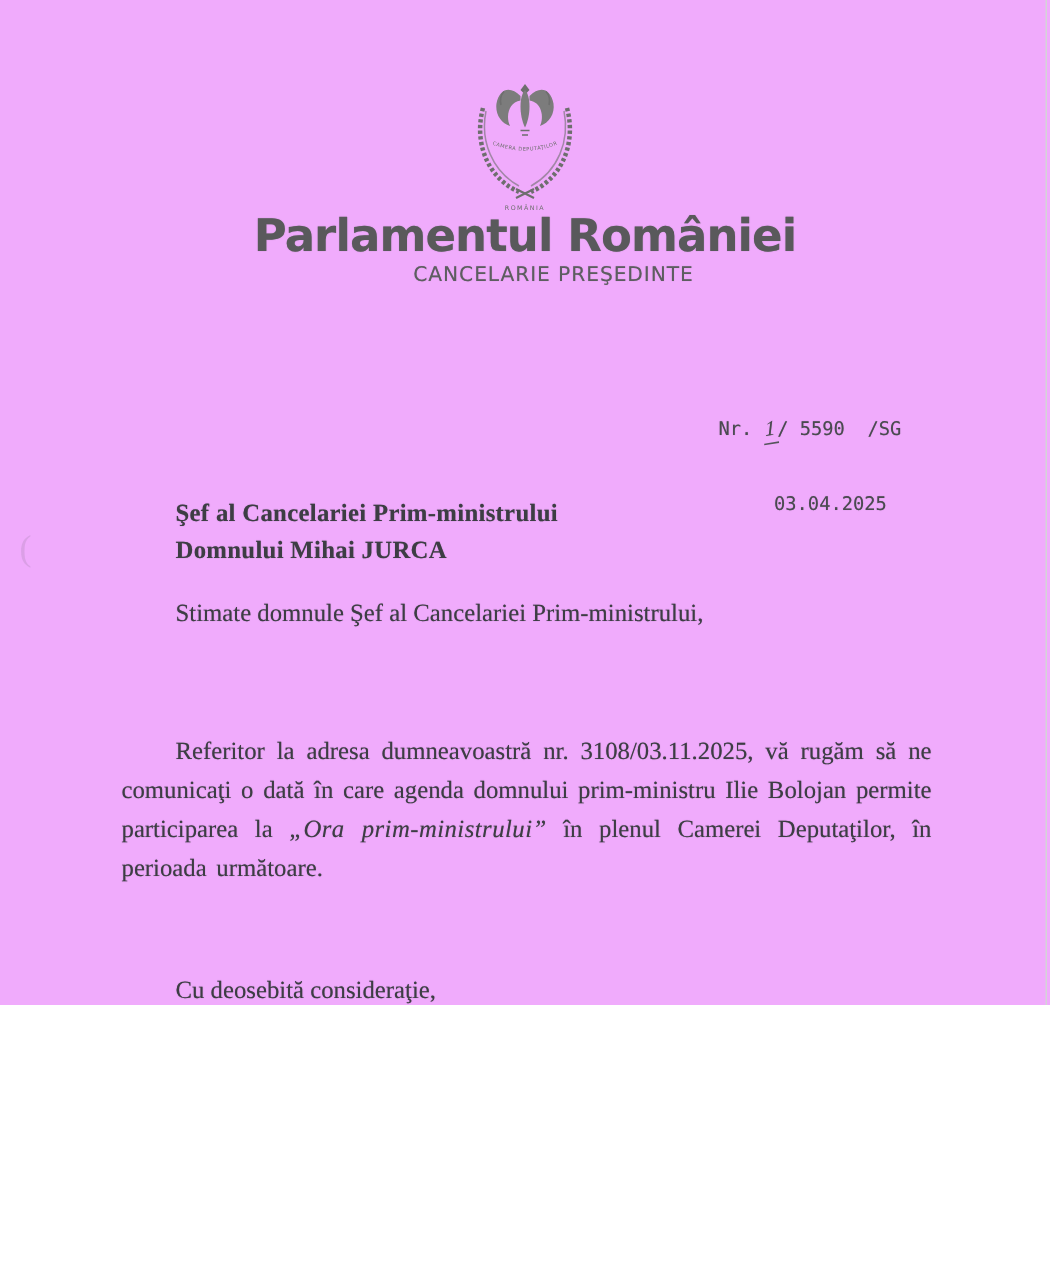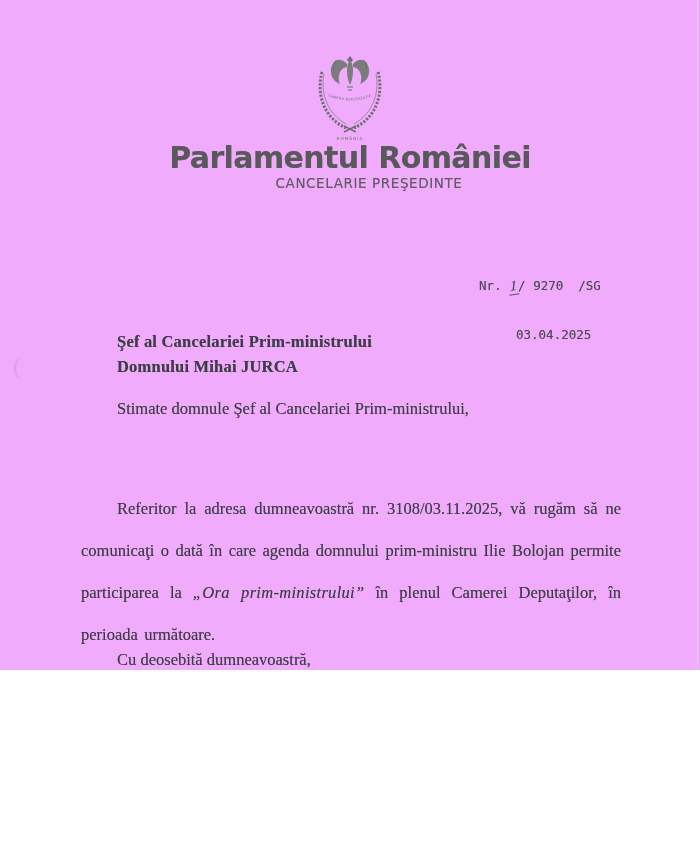--- a/index.html
+++ b/index.html
@@ -35,21 +35,21 @@
   .ref-date{padding-left:37px;}
   
   .serif-text{
     font-size:16.5px;color:#3d3d44;
     text-shadow:0 0 0.6px rgba(61,61,68,0.55);
   }
   .addressee{position:absolute;left:117px;top:329px;font-weight:bold;line-height:25px;letter-spacing:0.2px;}
   .salutation{position:absolute;left:117px;top:399px;}
   .body-par{
     position:absolute;left:81px;top:488px;width:540px;margin:0;
-    text-align:justify;text-indent:36px;line-height:42px;word-spacing:0.14em;
+    text-align:justify;text-indent:36px;line-height:26px;word-spacing:0.14em;
   }
   .body-par em{font-style:italic;letter-spacing:0.3px;}
   .closing{position:absolute;left:117px;top:650px;}
   
   .artifact-paren{
     position:absolute;left:13px;top:353px;font-size:24px;
     color:rgba(90,90,100,0.14);font-family:"Liberation Serif",serif;
   }
   .edge-line-right{position:absolute;left:697px;top:0;width:1px;height:829px;background:#d4d4d6;}
   .bottom-strip{position:absolute;left:0;top:828px;width:700px;height:15px;}
@@ -99,34 +99,34 @@
       </g>
     </svg>
   </div>
 
   <div class="header">
     <div class="title-line">Parlamentul României</div>
     <div class="subtitle">CANCELARIE PREŞEDINTE</div>
   </div>
 
   <div class="ref">
-    <div class="ref-line1"><span>Nr. </span><span class="hand">1</span><span>/ 9270  /SG</span></div>
+    <div class="ref-line1"><span>Nr. </span><span class="hand">1</span><span>/ 5590  /SG</span></div>
     <div class="ref-date">03.04.2025</div>
   </div>
 
   <div class="addressee serif-text">
     <div>Şef al Cancelariei Prim-ministrului</div>
     <div>Domnului Mihai JURCA</div>
   </div>
 
   <div class="salutation serif-text">Stimate domnule Şef al Cancelariei Prim-ministrului,</div>
 
   <p class="body-par serif-text"><span>Referitor la adresa dumneavoastră nr. 3108/03.11.2025, vă rugăm să ne comunicaţi o dată în care agenda domnului prim-ministru Ilie Bolojan permite participarea la </span><em>„Ora prim-ministrului”</em><span> în plenul Camerei Deputaţilor, în perioada următoare.</span></p>
 
-  <div class="closing serif-text">Cu deosebită dumneavoastră,</div>
+  <div class="closing serif-text">Cu deosebită consideraţie,</div>
 
   <div class="artifact-paren">(</div>
   <div class="edge-line-right"></div>
   <div class="bottom-strip">
     <div class="strip-line"></div>
     <div class="strip-line-dark"></div>
     <div class="strip-tick-1"></div>
     <div class="strip-tick-2"></div>
     <div class="strip-band"></div>
   </div>

